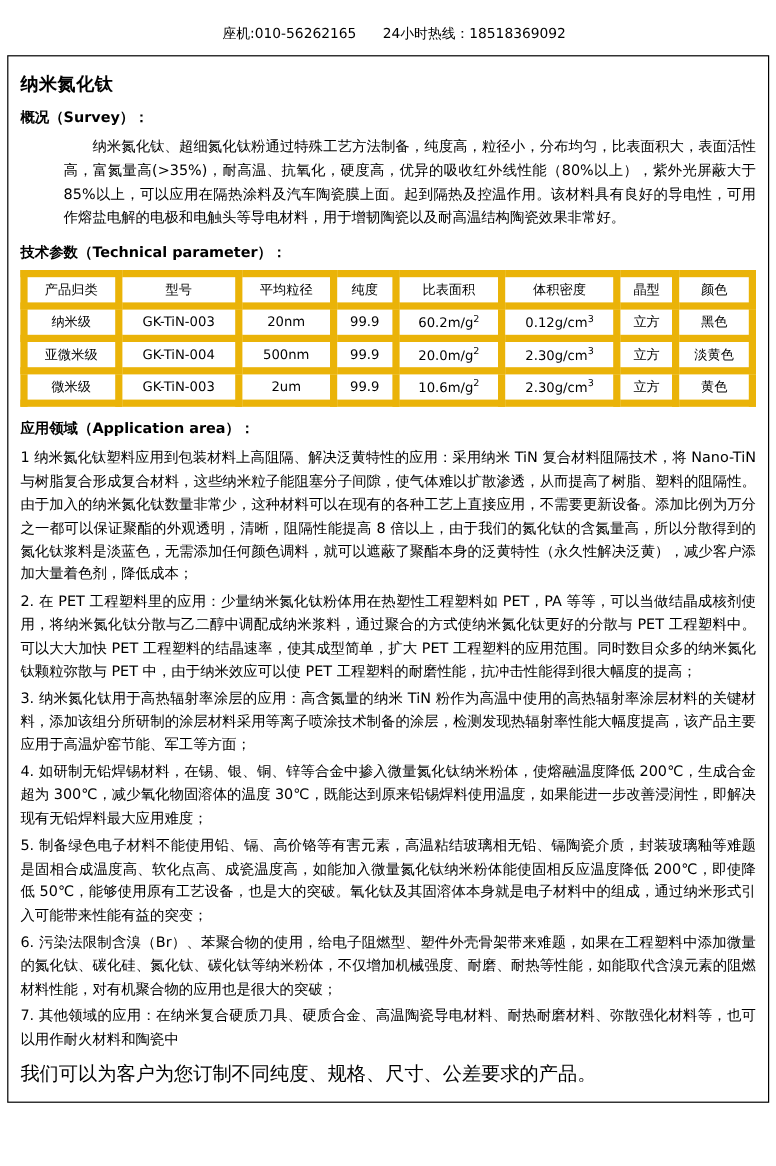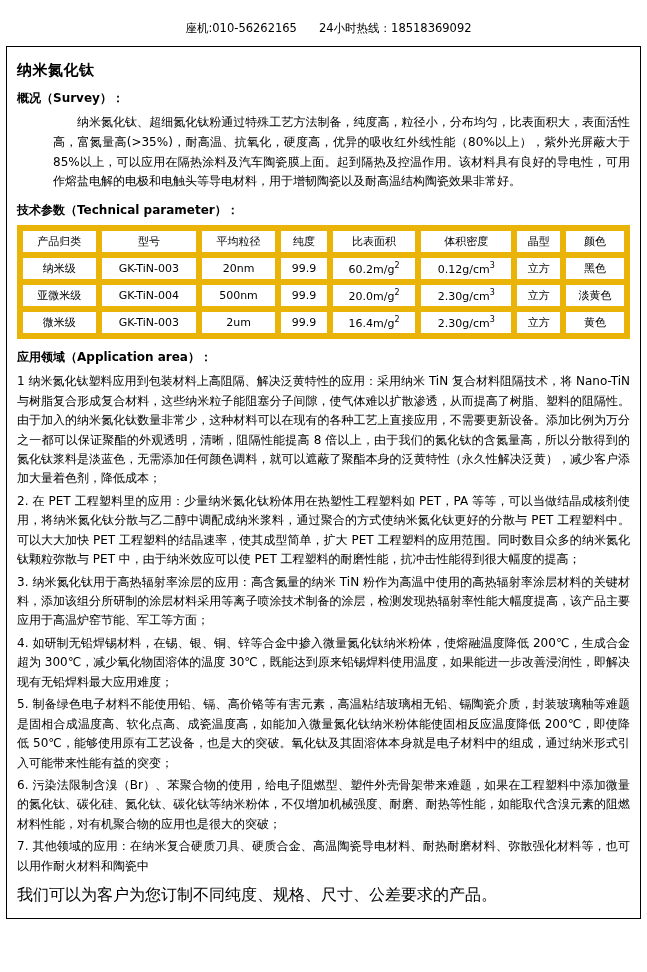--- a/index.html
+++ b/index.html
@@ -144,21 +144,21 @@
           <td><span>20.0</span><span>m/g</span><sup>2</sup></td>
           <td><span>2.30</span><span>g/cm</span><sup>3</sup></td>
           <td>立方</td>
           <td>淡黄色</td>
         </tr>
         <tr>
           <td>微米级</td>
           <td>GK-TiN-003</td>
           <td>2um</td>
           <td>99.9</td>
-          <td><span>16.4</span><span>m/g</span><sup>2</sup></td>
+          <td><span>10.6</span><span>m/g</span><sup>2</sup></td>
           <td><span>2.30</span><span>g/cm</span><sup>3</sup></td>
           <td>立方</td>
           <td>黄色</td>
         </tr>
       </tbody>
     </table>
 
     <div class="sec-head">应用领域（Application area）：</div>
 
     <div class="app-list">

